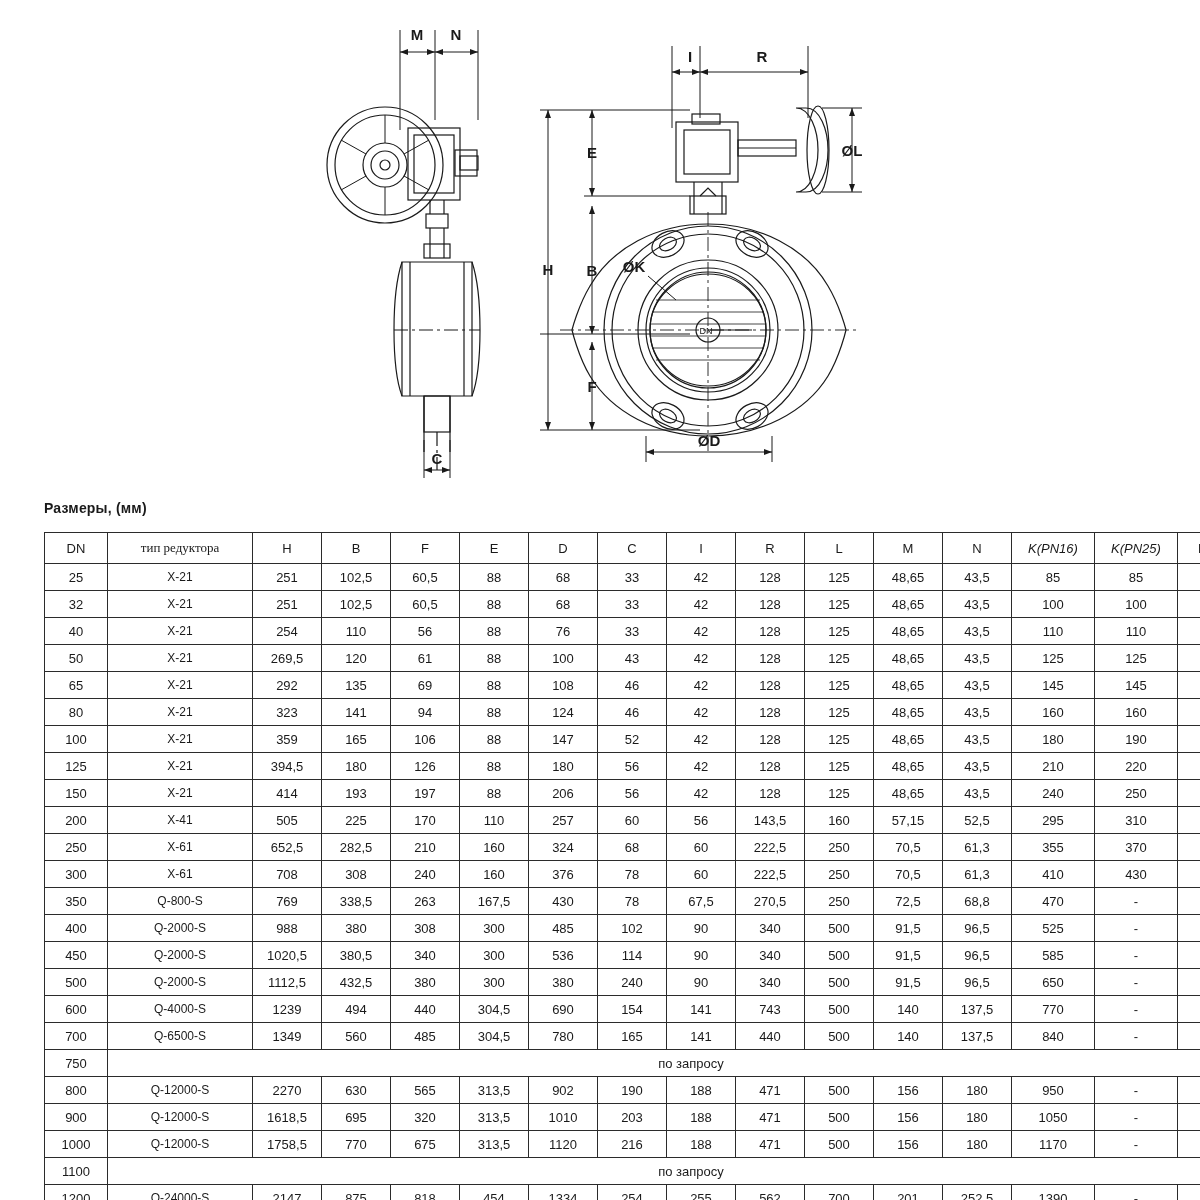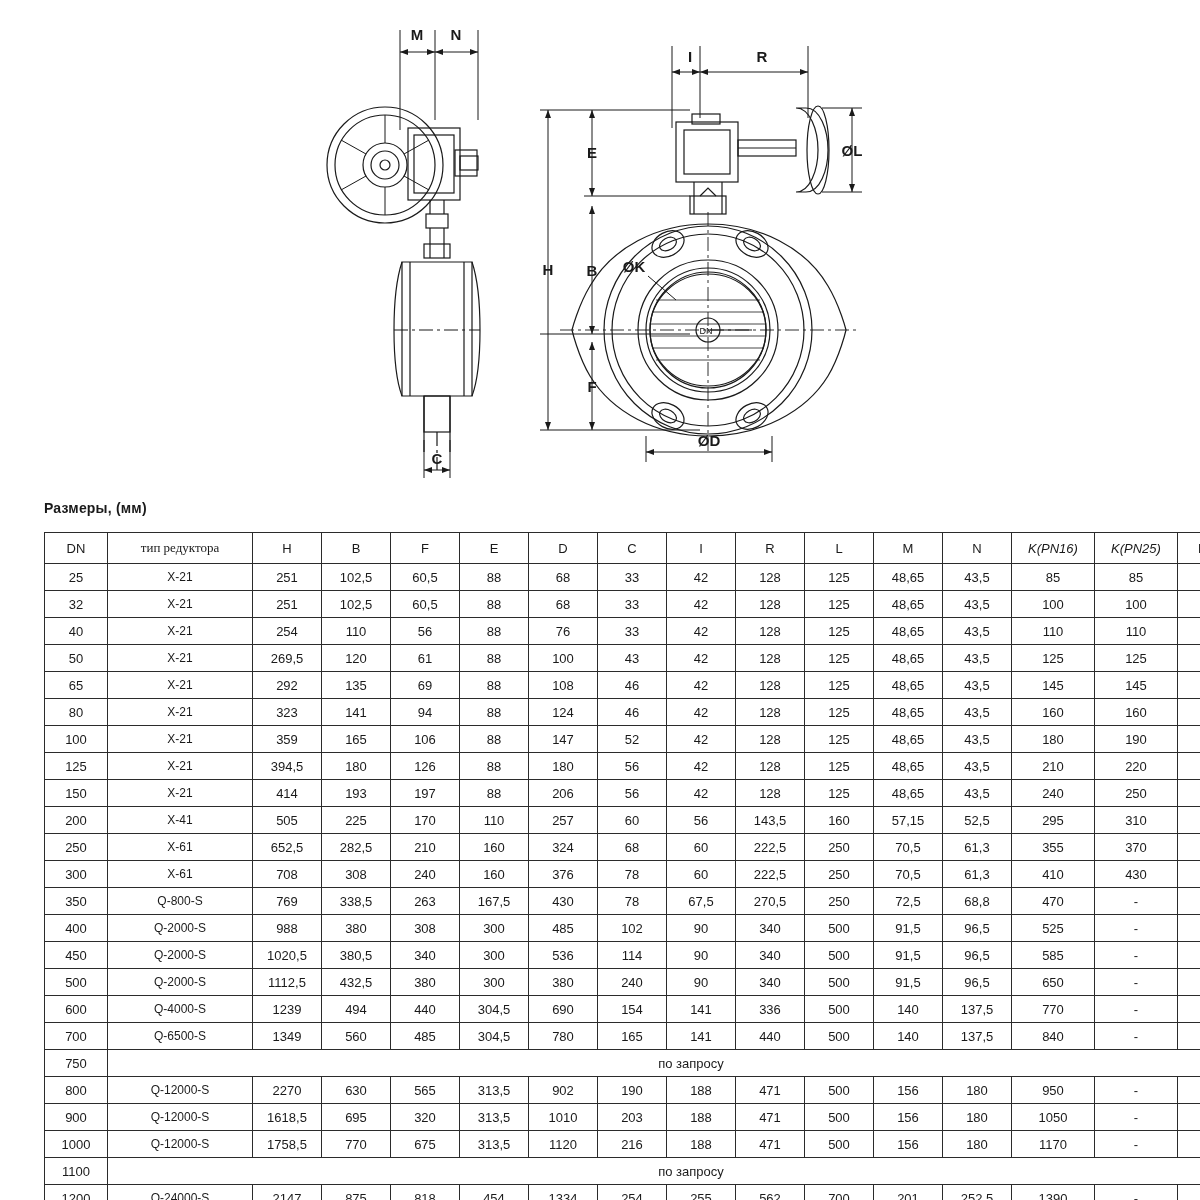--- a/index.html
+++ b/index.html
@@ -590,21 +590,21 @@
           <tr>
             <td>600</td>
             <td class="name-col">Q-4000-S</td>
             <td>1239</td>
             <td>494</td>
             <td>440</td>
             <td>304,5</td>
             <td>690</td>
             <td>154</td>
             <td>141</td>
-            <td>336</td>
+            <td>743</td>
             <td>500</td>
             <td>140</td>
             <td>137,5</td>
             <td>770</td>
             <td>-</td>
             <td>219,0</td>
           </tr>
           <tr>
             <td>700</td>
             <td class="name-col">Q-6500-S</td>

